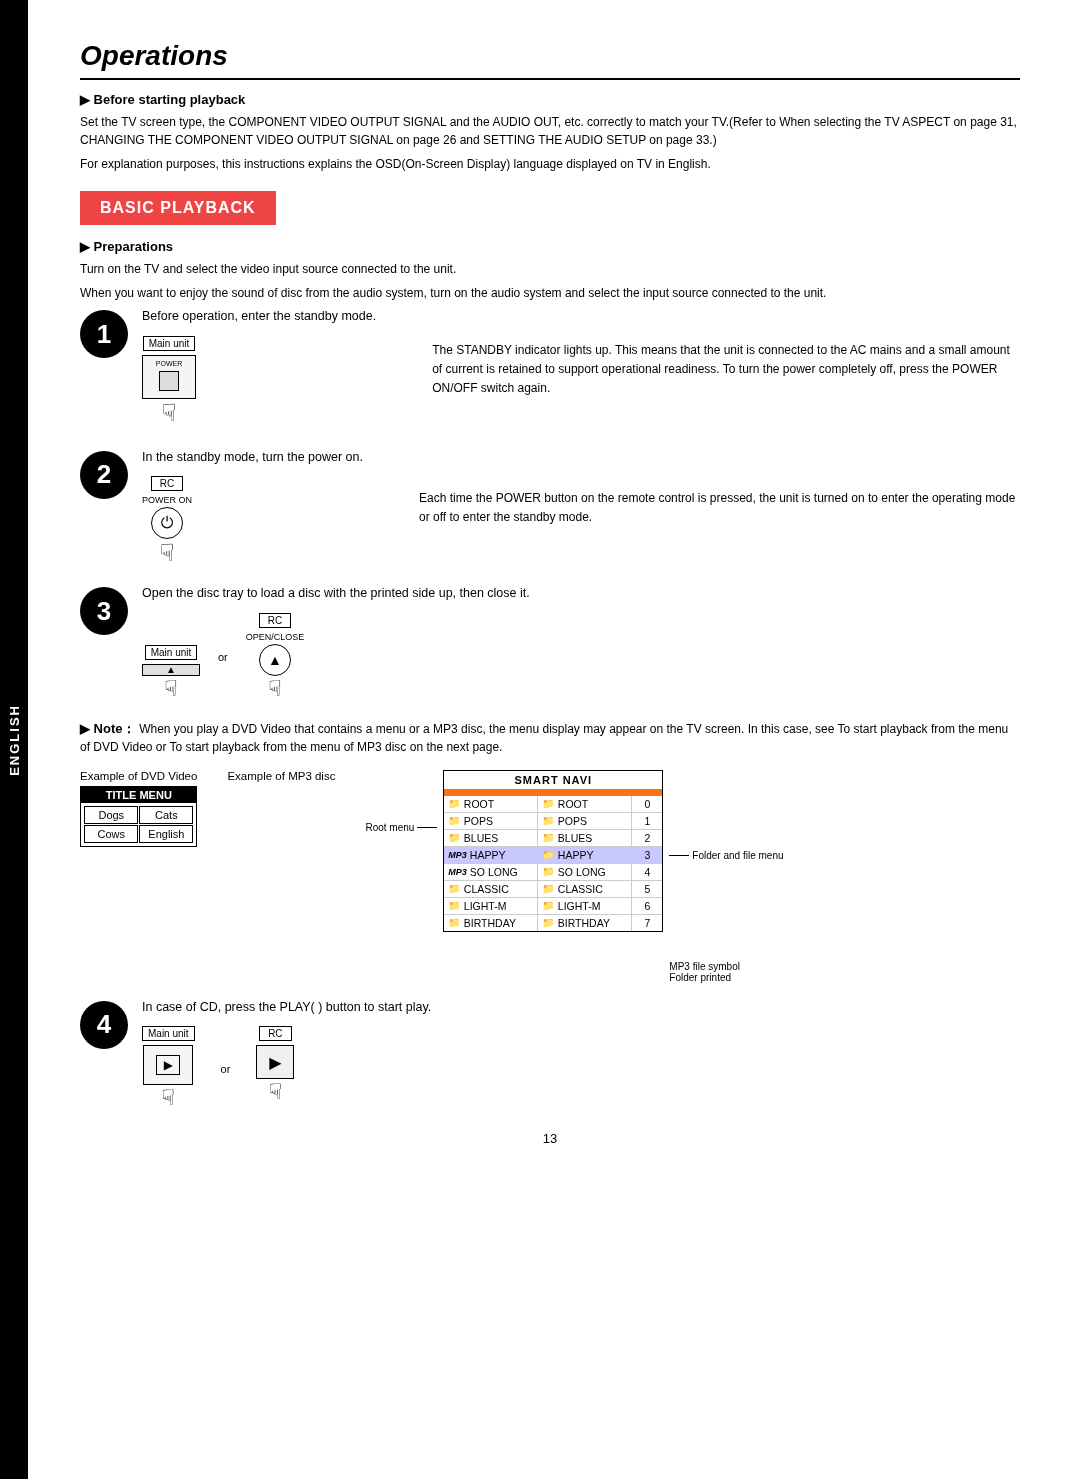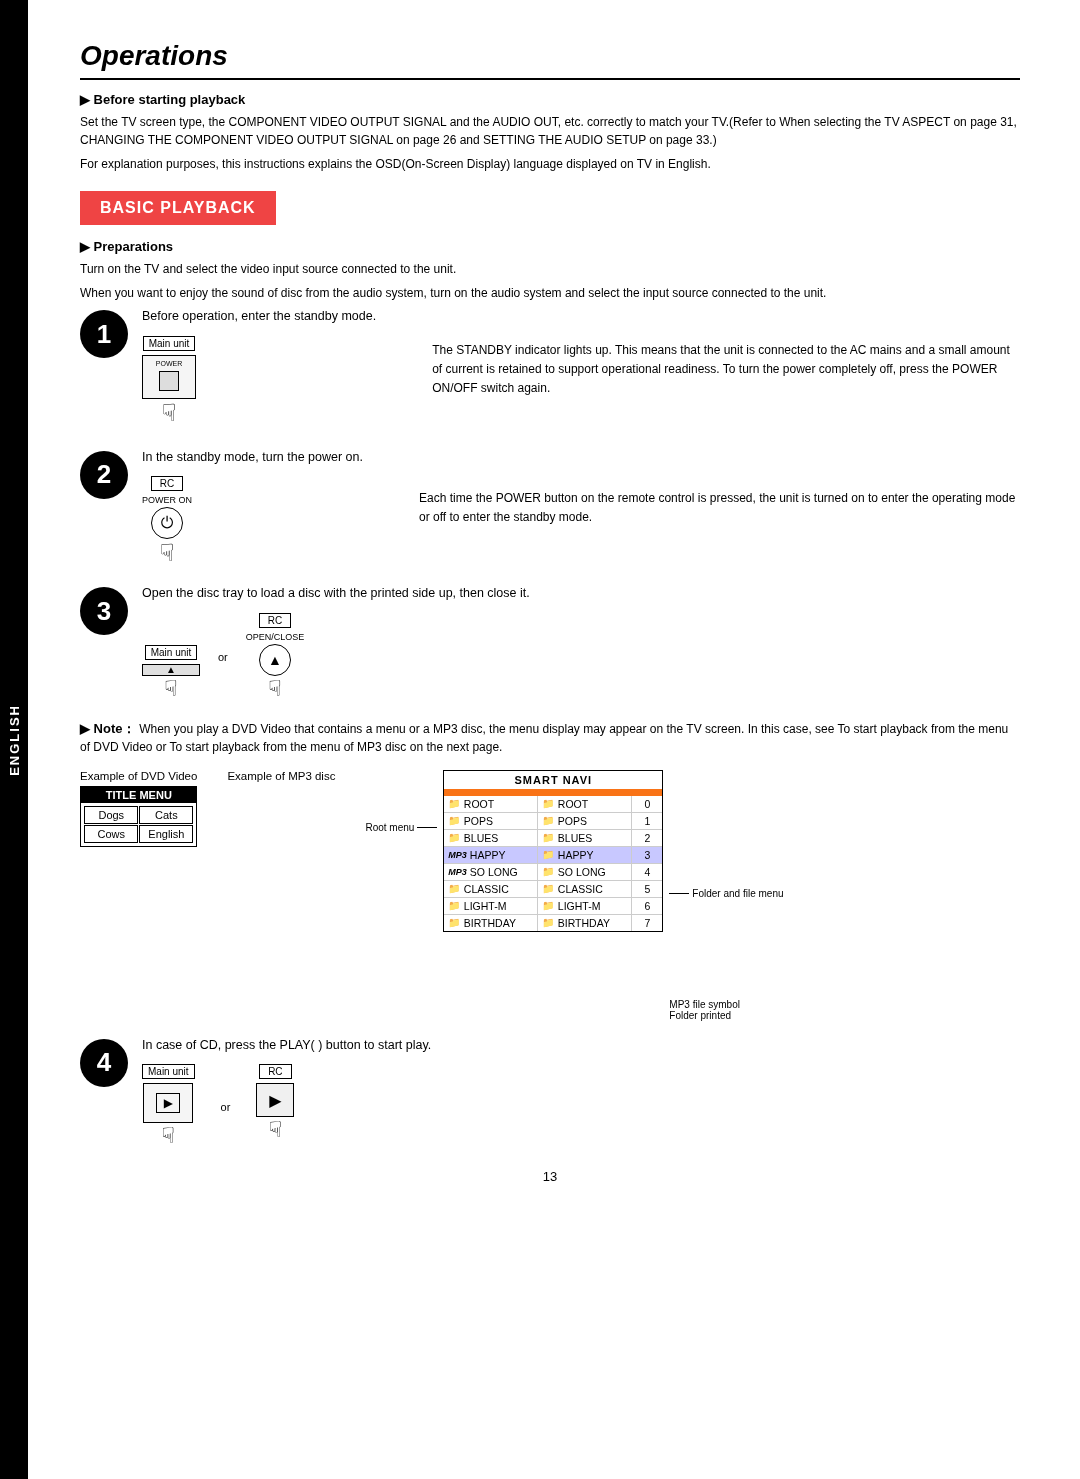--- a/index.html
+++ b/index.html
@@ -484,21 +484,21 @@
 
         <div class="smart-navi-row">
           <div class="smart-navi-cell"><span class="folder-icon-sm">📁</span> BIRTHDAY</div>
           <div class="smart-navi-cell"><span class="folder-icon-sm">📁</span> BIRTHDAY</div>
           <div class="smart-navi-cell">7</div>
         </div>
       </div>
     </div>
 
     <div style="display:flex; flex-direction:column; padding-top:80px; padding-left:6px; font-size:10px;">
-      <div style="display:flex; align-items:center; gap:3px;margin-top:38px;">
+      <div style="display:flex; align-items:center; gap:3px;">
         <div style="width:20px; height:1px; background:#000;"></div>
         <span>Folder and file menu</span>
       </div>
       <div style="margin-top:100px;">
         <span>MP3 file symbol</span>
       </div>
       <div>
         <span>Folder printed</span>
       </div>
     </div>

